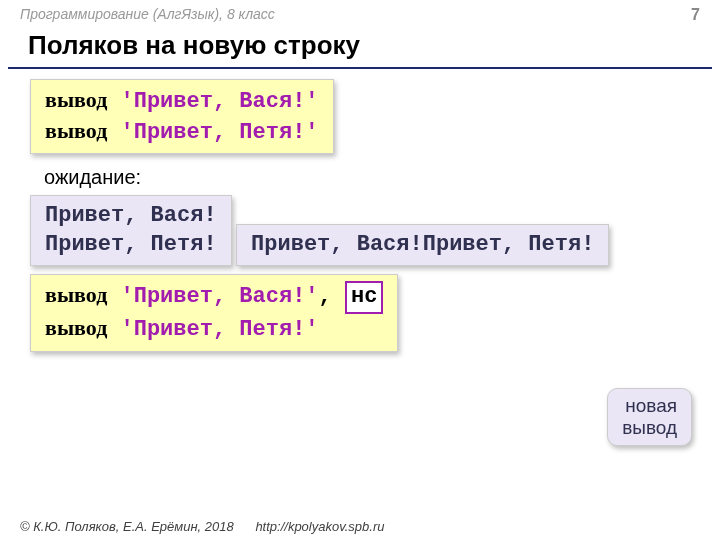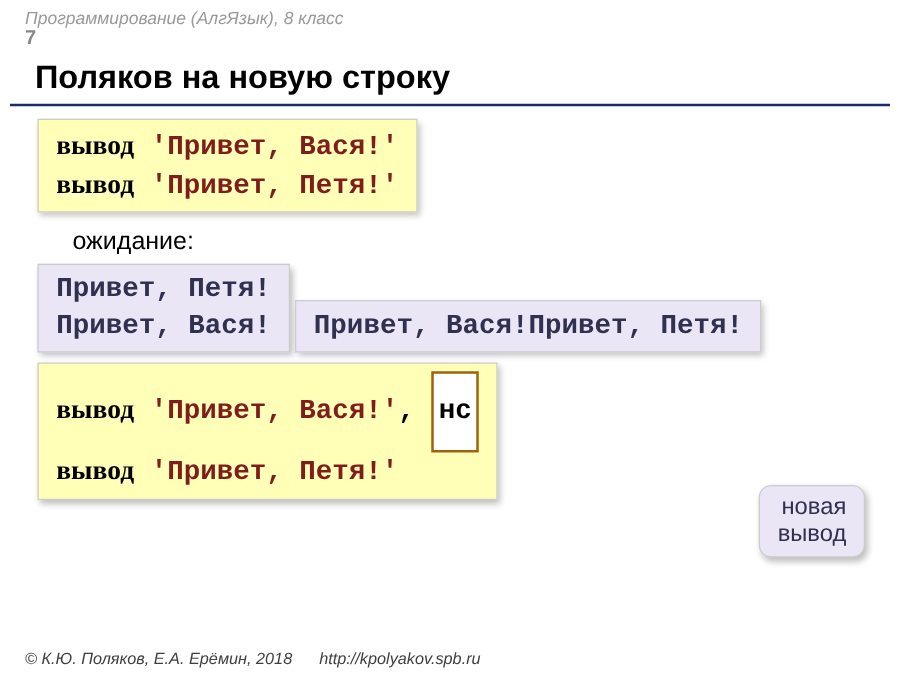--- a/index.html
+++ b/index.html
@@ -1,15 +1,15 @@
 <!DOCTYPE html>
 <html><head>
 <meta charset="utf-8">
 <style>
-  * { box-sizing: border-box; margin: 0; padding: 0; flex-direction: column; }
+  * { box-sizing: border-box; margin: 0; padding: 0; }
   body {
     width: 720px;
     height: 540px;
     background: #fff;
     font-family: Arial, sans-serif;
     position: relative;
     overflow: hidden;
   }
   .header-bar {
     color: #999;
@@ -50,31 +50,31 @@
     display: inline-block;
     font-family: "Courier New", monospace;
     font-size: 22px;
     font-weight: bold;
     line-height: 1.3;
     color: #303050;
   }
   .label {
     font-size: 20px;
     color: #000;
-    margin: 4px 0 6px 28px;
+    margin: 4px 0 6px 14px;
   }
   .kw { color: #000; font-family: Liberation Serif, serif; }
-  .str { color: #7f1d1d; }
+  .str { color: #a21caf; }
   .comma { color: #000; }
   .hsbox {
     display: inline-block;
-    border: 2px solid #a16207;
+    border: 2px solid #a21caf;
     background: #fff;
     color: #000;
-    padding: 16px 4px;
+    padding: 0 4px;
   }
   .callout {
     position: absolute;
     right: 28px;
     top: 388px;
     background: #eae6f5;
     border: 1px solid #ccc;
     box-shadow: 2px 3px 5px rgba(0,0,0,0.25);
     border-radius: 10px;
     padding: 6px 14px;
@@ -114,22 +114,22 @@
     </div>
     <div>
       <span class="kw">вывод</span>
       <span> </span>
       <span class="str">'Привет, Петя!'</span>
     </div>
   </div>
 
   <div class="label">ожидание:</div>
   <div class="outbox">
+    <div>Привет, Вася!</div>
     <div>Привет, Петя!</div>
-    <div>Привет, Вася!</div>
   </div>
 
   <div class="outbox">
     <span>Привет, Вася!Привет, Петя!</span>
   </div>
 
 
   <div class="row">
     <div class="codebox">
       <div>

